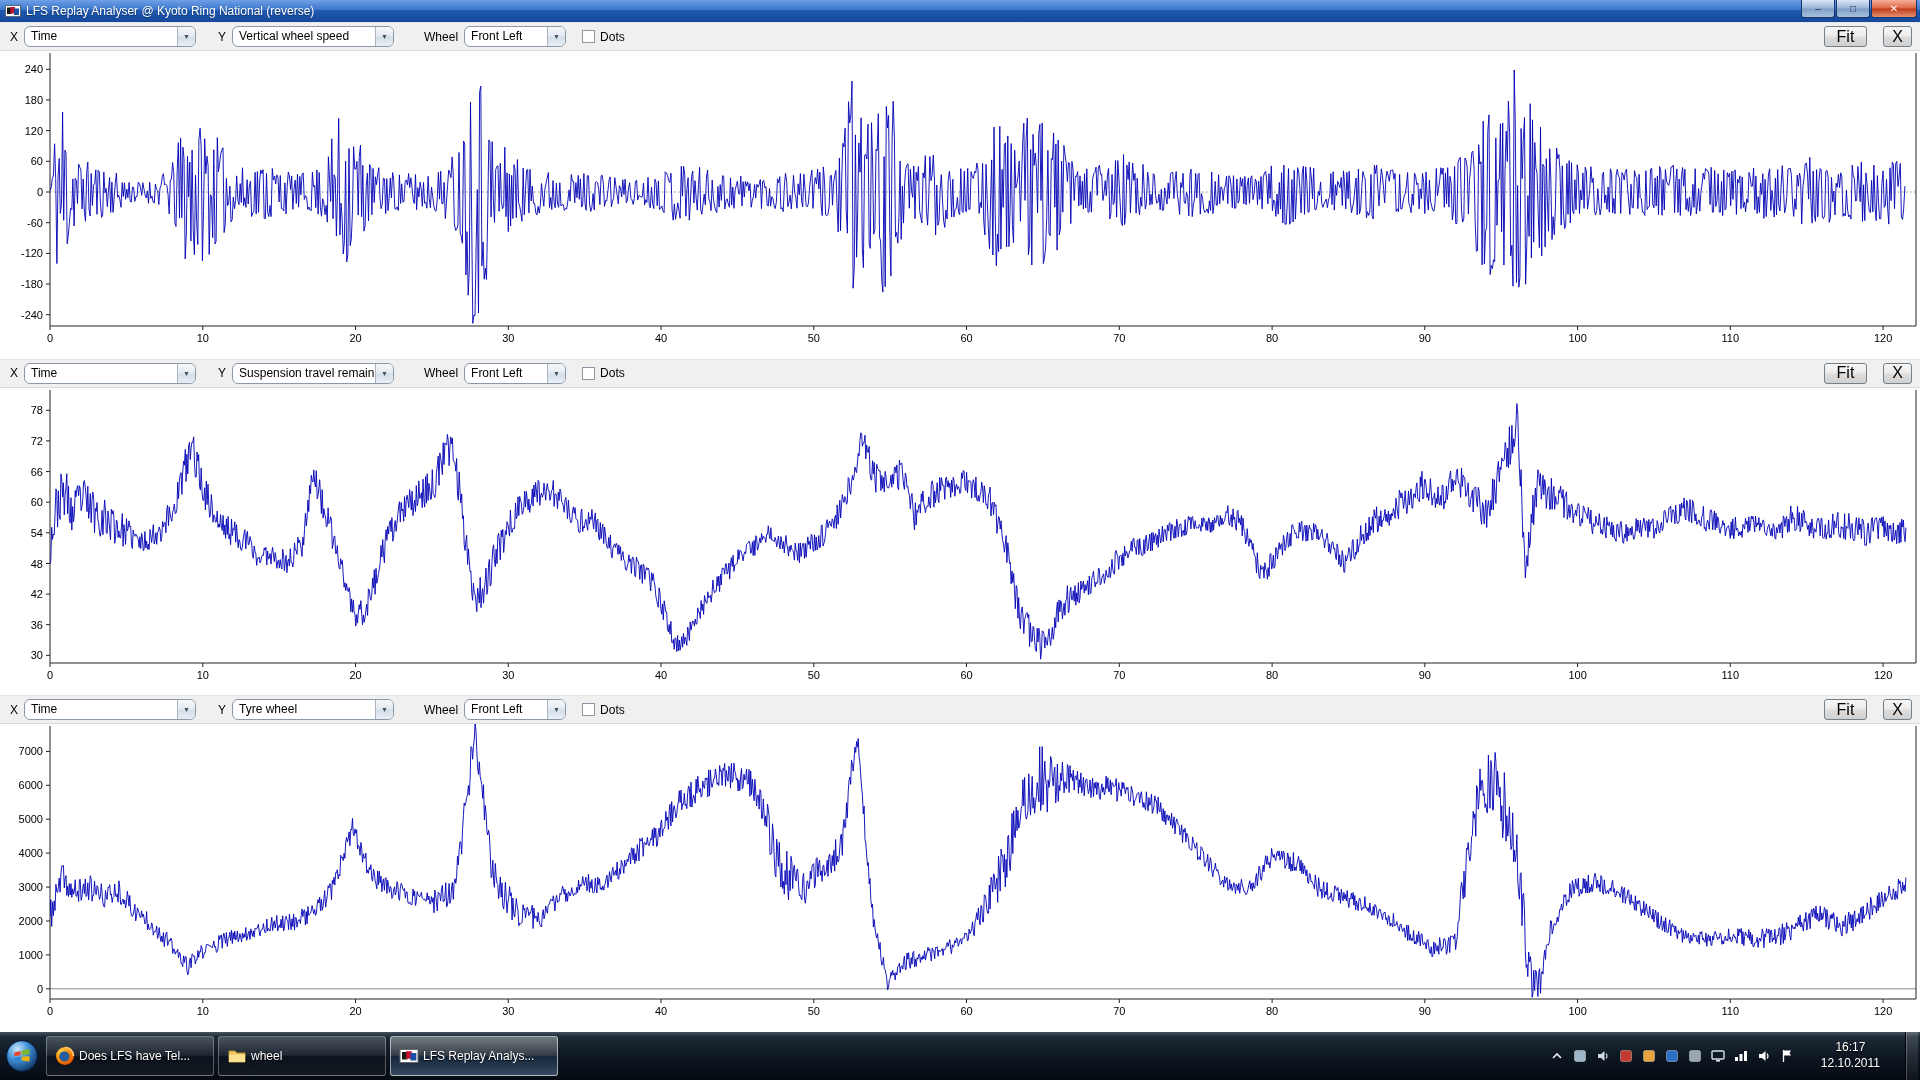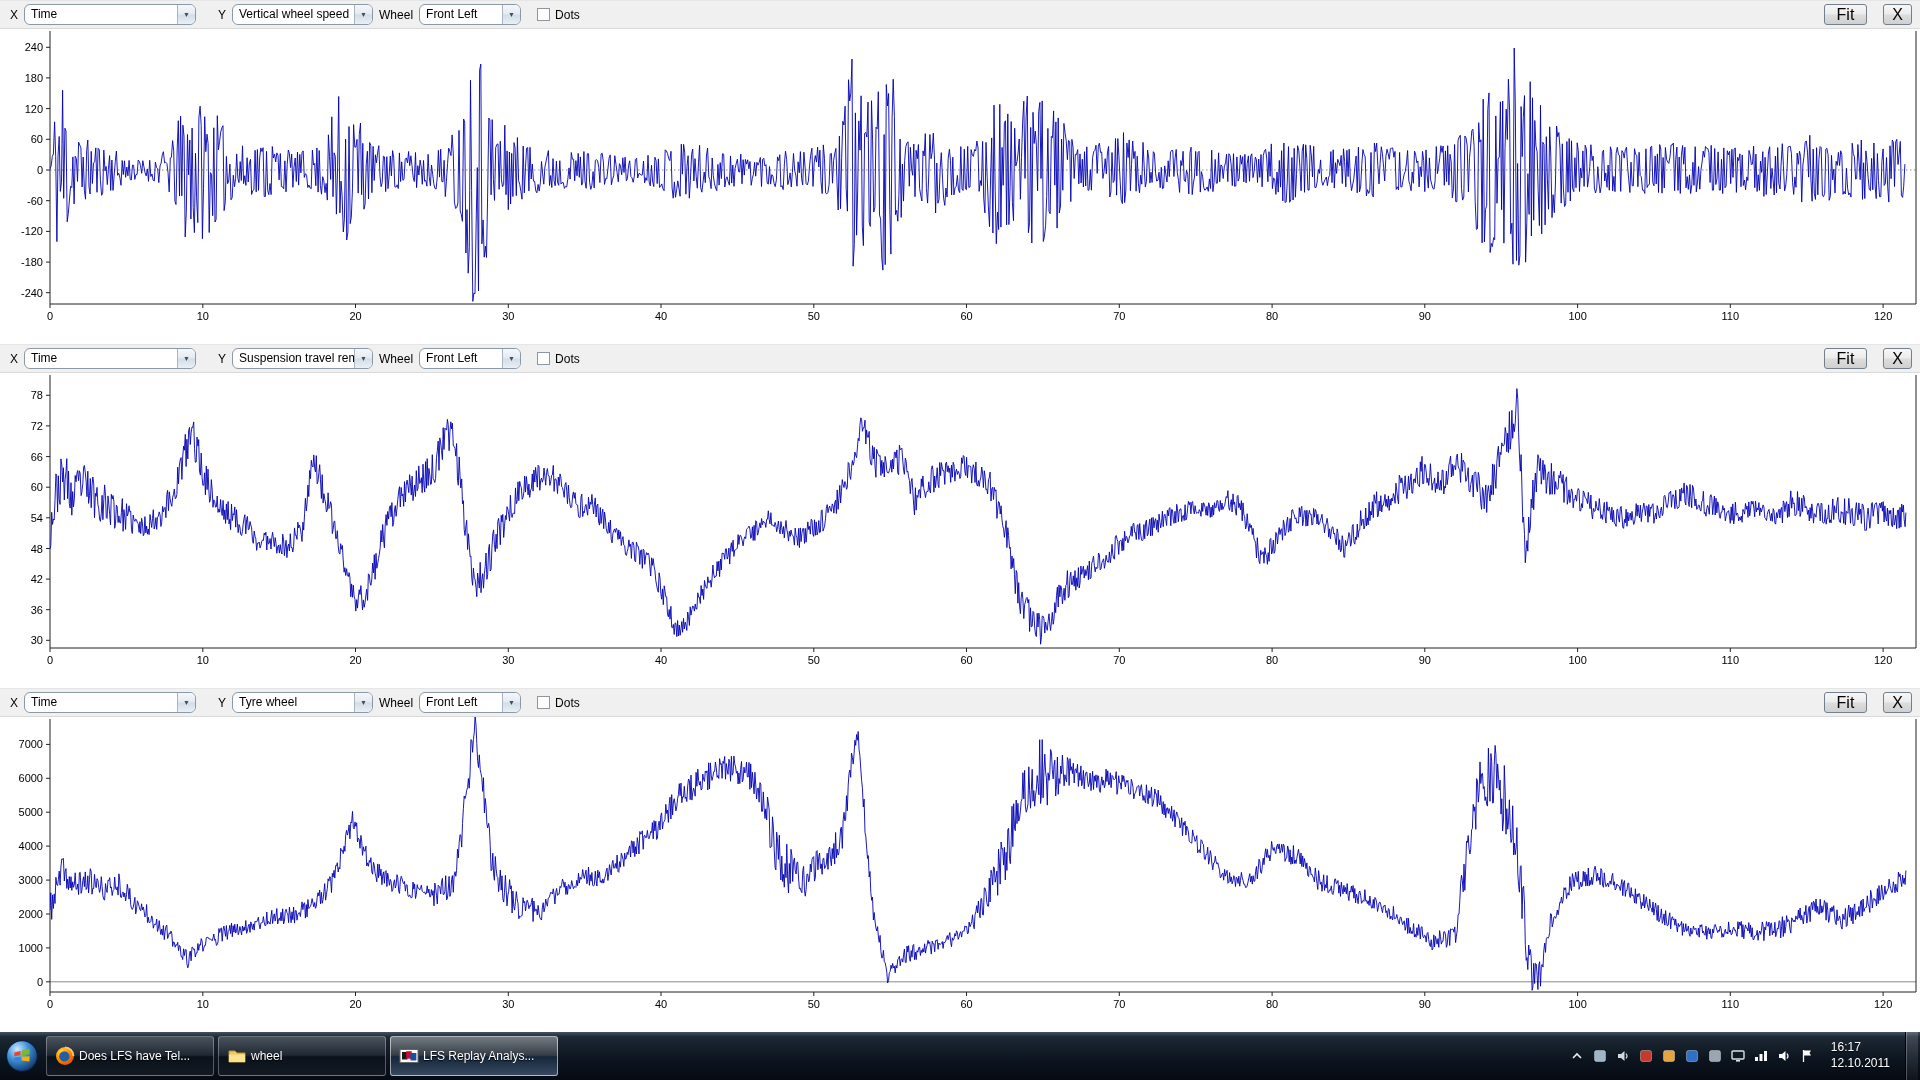--- a/index.html
+++ b/index.html
@@ -19,21 +19,21 @@
 
   .menubar{height:22px;flex:0 0 auto;background:#f0f0f0;border-bottom:1px solid #dcdcdc;display:flex;align-items:stretch;padding-left:3px}
   .menu-item{padding:4px 9px 0 9px;color:#000}
 
   
   .panel{flex:1;display:flex;flex-direction:column;min-height:0;background:#fff}
   .toolbar{height:29px;flex:0 0 auto;background:#f0f0f0;border-top:1px solid #e6e6e6;border-bottom:1px solid #dadada;
     display:flex;align-items:center;padding:0 8px}
   .lbl{margin:0 6px 0 2px;color:#000}
   .combo{height:21px;background:#fff;border:1px solid #8b98a6;border-radius:6px;display:flex;align-items:stretch;overflow:hidden}
-  .combo-x{width:172px}.combo-y{width:141px;margin-right:4px}.combo-wheel{width:102px;margin-right:16px}
+  .combo-x{width:172px}.combo-y{width:162px;margin-right:28px}.combo-wheel{width:102px;margin-right:16px}
   .combo-text{flex:1;padding:2px 6px 0 6px;white-space:nowrap;overflow:hidden;color:#000}
   .combo-btn{width:18px;border-left:1px solid #aab5c1;display:flex;align-items:center;justify-content:center;
     background:linear-gradient(#f5f8fb,#e3eaf1 48%,#d2dde7 52%,#e9f0f6);color:#40505f;font-size:7px}
   .gap{width:20px;flex:0 0 auto}
   .checkbox{width:13px;height:13px;background:#fff;border:1px solid #8e98a2;margin-right:5px;flex:0 0 auto}
   .spacer{flex:1}
   .btn{height:21px;border:1px solid #73808c;border-radius:3px;padding:0 12px;margin-left:16px;color:#000;
     background:linear-gradient(#f7f7f7,#ebebeb 48%,#dddddd 52%,#d0d0d0);font-size:16px}
   .btn.sq{padding:0 8px}
   .chart-area{flex:1;min-height:0;background:#fff;position:relative}
@@ -44,29 +44,45 @@
   .start-orb{width:44px;height:48px;display:flex;align-items:center;justify-content:center;flex:0 0 auto}
   .taskbtn{width:168px;height:40px;margin:0 2px;border:1px solid rgba(255,255,255,.30);border-radius:3px;
     display:flex;align-items:center;gap:4px;padding:0 8px;color:#fff;
     background:linear-gradient(rgba(255,255,255,.20),rgba(255,255,255,.07) 48%,rgba(0,0,0,.16) 52%,rgba(255,255,255,.05))}
   .taskbtn.active{background:linear-gradient(rgba(255,255,255,.38),rgba(255,255,255,.16) 48%,rgba(40,70,110,.35) 52%,rgba(140,185,235,.35));
     border-color:rgba(255,255,255,.55)}
   .taskbtn .ticon{width:20px;height:20px;flex:0 0 auto}
   .taskbtn .tlabel{font-size:12px;white-space:nowrap;overflow:hidden;text-overflow:ellipsis;text-shadow:0 1px 1px #000}
   .tray{margin-left:auto;display:flex;align-items:center;gap:6px;padding-right:2px}
   .tray-icon{width:17px;height:17px;display:flex;align-items:center;justify-content:center}
-  .clock{text-align:left;font-size:12px;line-height:1.3;margin:0 9px;text-shadow:0 1px 1px #000}
+  .clock{text-align:center;font-size:12px;line-height:1.3;margin:0 19px;text-shadow:0 1px 1px #000}
   .show-desktop{width:13px;height:48px;border-left:1px solid #000;box-shadow:inset 1px 0 0 rgba(255,255,255,.25);
     background:linear-gradient(rgba(255,255,255,.16),rgba(255,255,255,.04))}
 </style>
 </head>
 <body>
 
 <div class="screen">
 
+  <div class="titlebar">
+    <span class="title-icon">
+      <svg width="16" height="16" viewBox="0 0 16 16">
+          <rect x="0.5" y="2.5" width="15" height="11" fill="#fff" stroke="#5a6a7a"></rect>
+          <rect x="2" y="4.5" width="4.5" height="6.5" fill="#1a1a1a"></rect>
+          <rect x="5.5" y="4" width="4.5" height="6.5" fill="#c8102e"></rect>
+          <rect x="9" y="5.5" width="5" height="6.5" fill="#1d4fa1"></rect>
+        </svg>
+    </span>
+    <span class="title-text">LFS Replay Analyser @ Kyoto Ring National (reverse)</span>
+    <span class="win-btns">
+      <span class="win-btn">–</span>
+      <span class="win-btn">□</span>
+      <span class="win-btn close">✕</span>
+    </span>
+  </div>
 
 
   <div class="panel">
     <div class="toolbar">
       <span class="lbl">X</span>
       <div class="combo combo-x">
         <span class="combo-text">Time</span>
         <span class="combo-btn">▼</span>
       </div>
       <span class="gap"></span>

